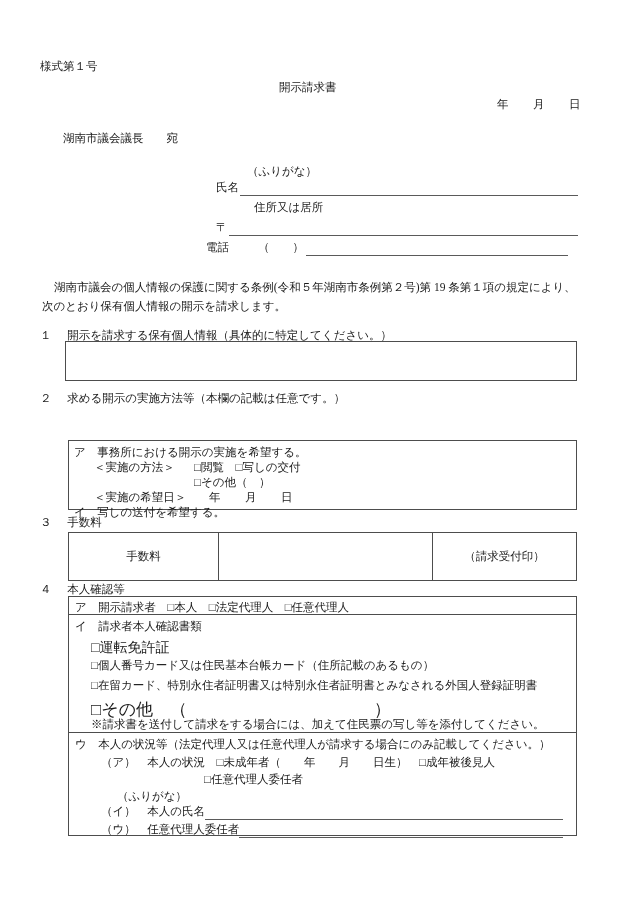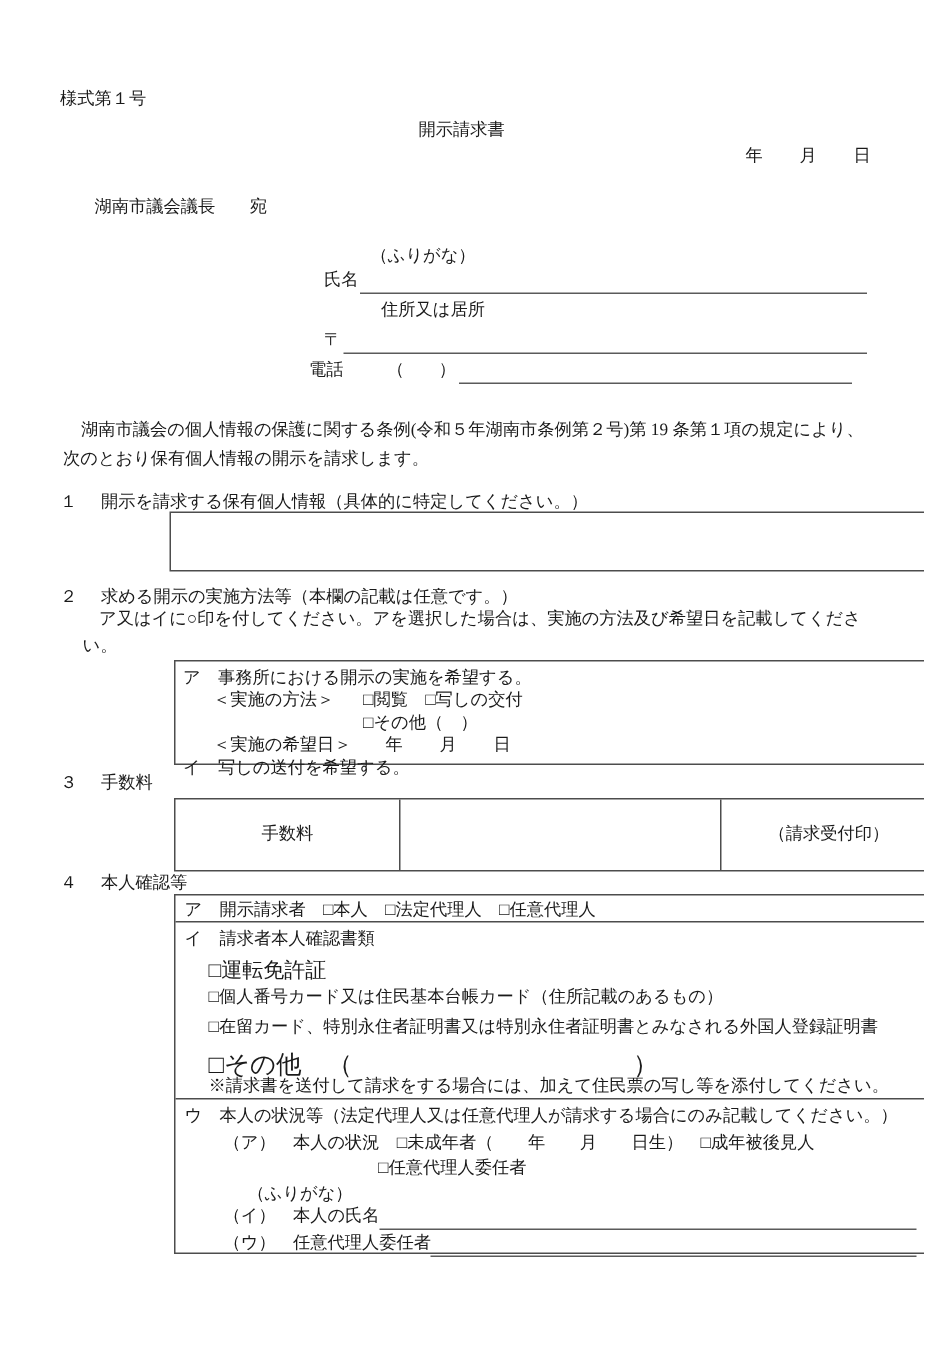--- a/index.html
+++ b/index.html
@@ -78,21 +78,20 @@
   }
   #sec3-head { left: 40px; top: 514px; }
   #sec4-head { left: 40px; top: 581px; }
 
   
   .box {
     position: absolute;
     border: 1px solid #4d4d4d;
     box-sizing: border-box;
     background: #fff;
-    margin-left: 48px;
   }
   #box-info   { left: 65px;  top: 341px; width: 512px; height: 40px; }
   #box-method { left: 68px;  top: 440px; width: 509px; height: 70px; }
   #box-fee    { left: 68px;  top: 532px; width: 509px; height: 49px; display: flex; }
   #box-ident  { left: 68px;  top: 596px; width: 509px; height: 240px; }
 
   
   .fee-cell {
     display: flex;
     align-items: center;
@@ -179,21 +178,20 @@
     <span style="display:inline-block;width:10px"></span>
     <span>開示を請求する保有個人情報（具体的に特定してください。）</span>
   </div>
   <div class="box" id="box-info"></div>
 
   <div class="abs jp sec-head" id="sec2-head">
     <span>２</span>
     <span style="display:inline-block;width:10px"></span>
     <span>求める開示の実施方法等（本欄の記載は任意です。）</span>
   </div>
-  <div class="jp" id="sec2-sub">ア又はイに○印を付してください。アを選択した場合は、実施の方法及び希望日を記載してください。</div>
 
   <div class="box" id="box-method">
     <div class="mline jp" id="m-a">ア　事務所における開示の実施を希望する。</div>
     <div class="mline jp" id="m-way">＜実施の方法＞</div>
     <div class="mline jp" id="m-opt1">□閲覧　□写しの交付</div>
     <div class="mline jp" id="m-opt2">□その他（　）</div>
     <div class="mline jp" id="m-day">＜実施の希望日＞</div>
     <div class="mline jp" id="m-dayv">年　　月　　日</div>
     <div class="mline jp" id="m-b">イ　写しの送付を希望する。</div>
   </div>

